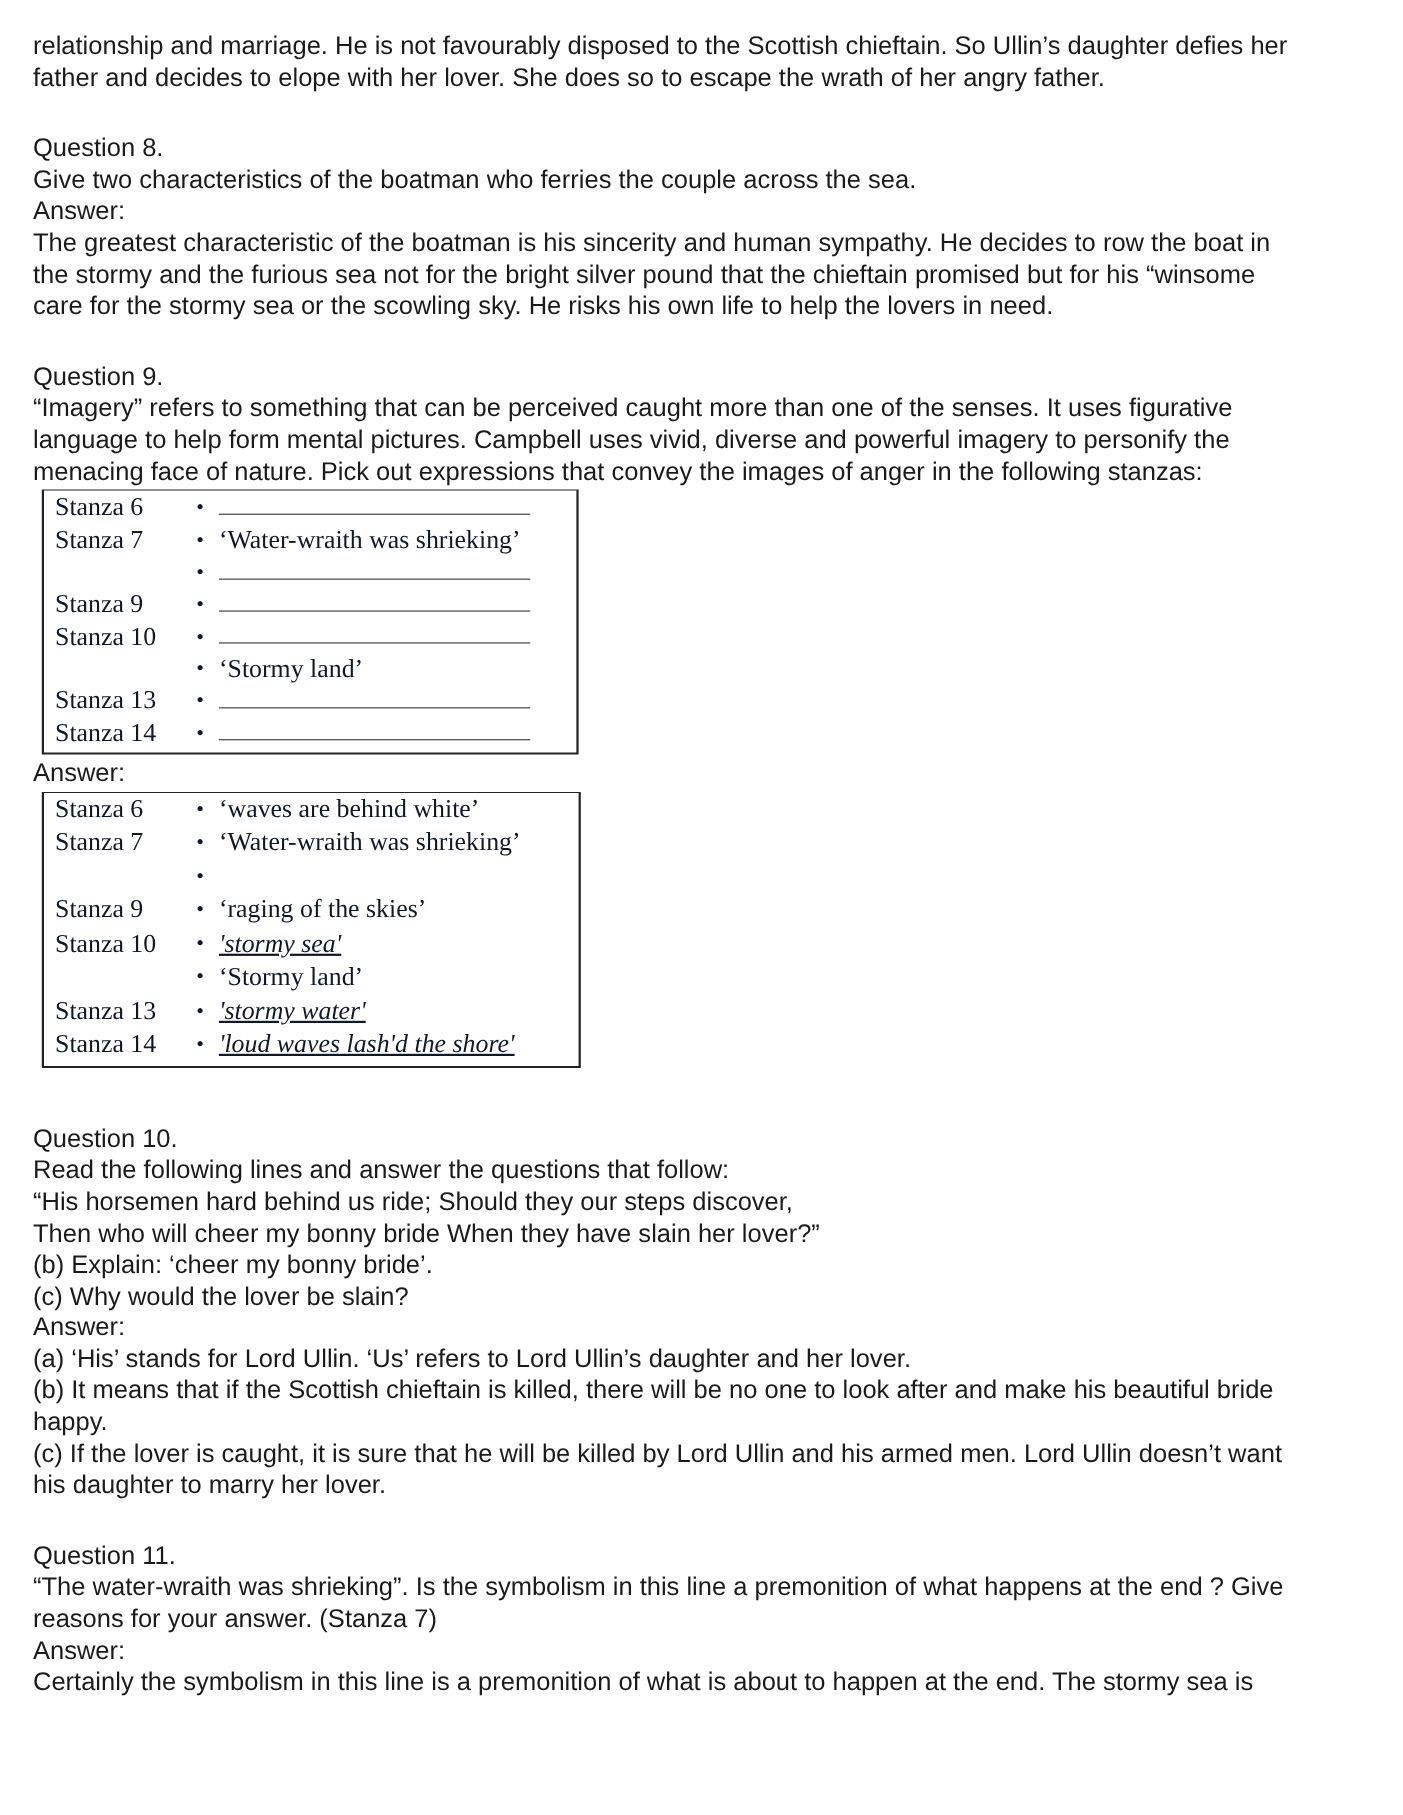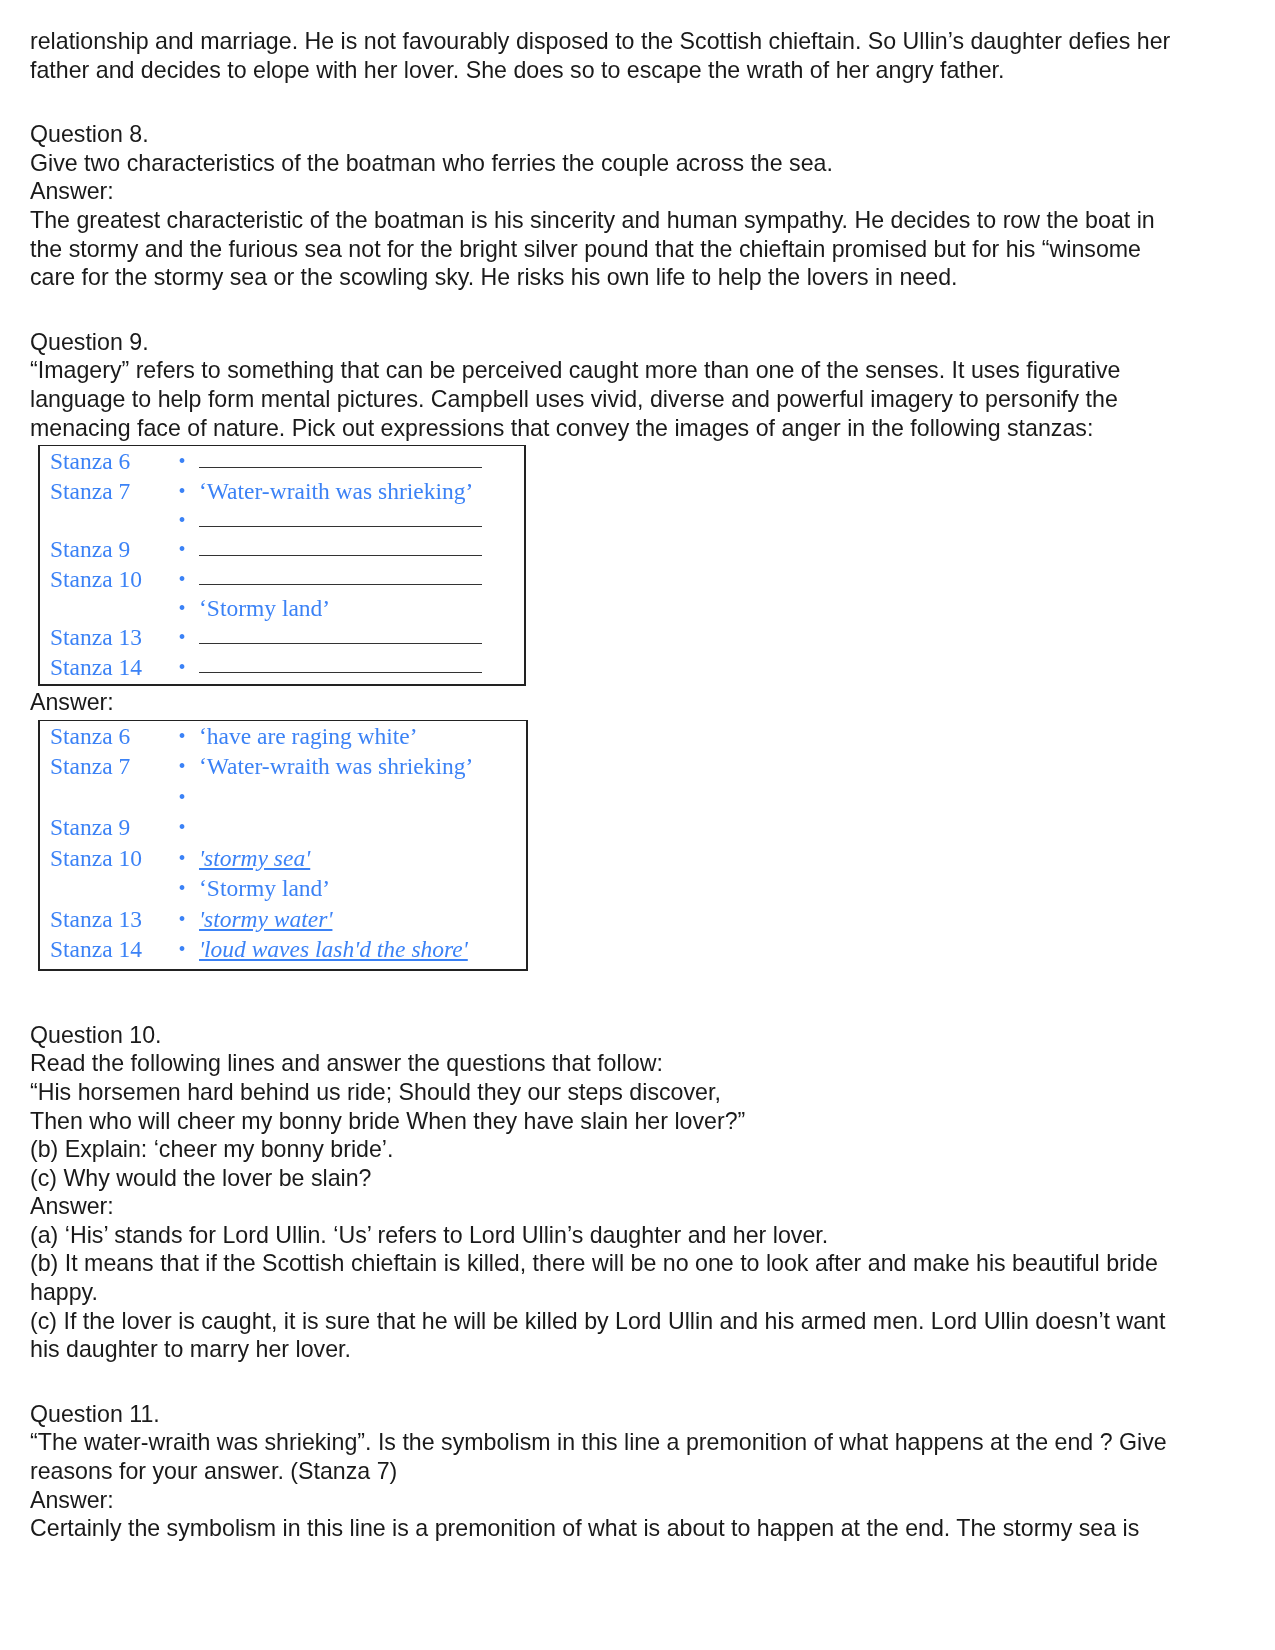--- a/index.html
+++ b/index.html
@@ -10,21 +10,21 @@
     font-size: 23.2px; line-height: 28.6px; color: #1a1a1a;
   }
   .p { margin: 0; }
   .gap { height: 36px; }
   .serif-table {
     position: relative;
     border: 2px solid #222;
     border-top-width: 1.5px;
     font-family: "Liberation Serif", serif;
     font-size: 23.5px;
-    color: #3b82f6;
+    color: #0f172a;
     margin-left: 8px;
   }
   .q-table { width: 484px; height: 238px; margin-top: 3px; }
   .a-table { width: 486px; height: 248px; margin-top: 3px; }
   .row { display: flex; align-items: center; height: 29.3px; }
   .a-table .row { height: 30.5px; }
   .q-table .rows { padding-top: 1px; }
   .a-table .rows { padding-top: 0px; }
   .label { width: 127px; padding-left: 10px; box-sizing: border-box; white-space: nowrap; }
   .bullet { width: 30px; text-align: center; font-size: 20px; }
@@ -121,34 +121,35 @@
       </div>
     </div>
 
     <p class="p" style="margin-top:2px;">Answer:</p>
 
     <div class="serif-table a-table">
       <div class="rows">
         <div class="row">
           <span class="label">Stanza 6</span>
           <span class="bullet">•</span>
-          <span class="value">‘have are raging white’</span>
+          <span class="value">‘waves are behind white’</span>
         </div>
         <div class="row">
           <span class="label">Stanza 7</span>
           <span class="bullet">•</span>
           <span class="value">‘Water-wraith was shrieking’</span>
         </div>
         <div class="row">
           <span class="label"></span>
           <span class="bullet">•</span>
         </div>
         <div class="row">
           <span class="label">Stanza 9</span>
           <span class="bullet">•</span>
+          <span class="value">‘raging of the skies’</span>
         </div>
         <div class="row">
           <span class="label">Stanza 10</span>
           <span class="bullet">•</span>
           <span class="value italic">'stormy sea'</span>
         </div>
         <div class="row">
           <span class="label"></span>
           <span class="bullet">•</span>
           <span class="value">‘Stormy land’</span>

